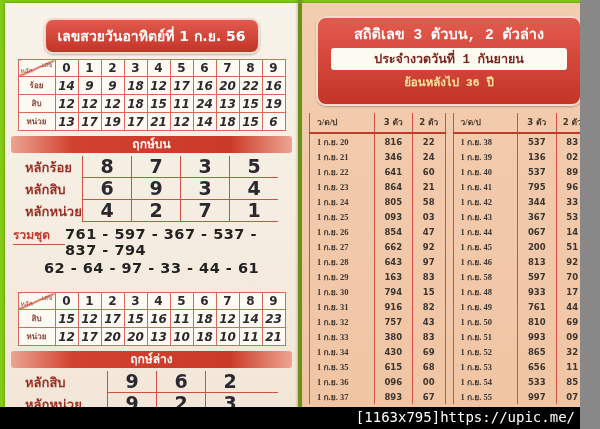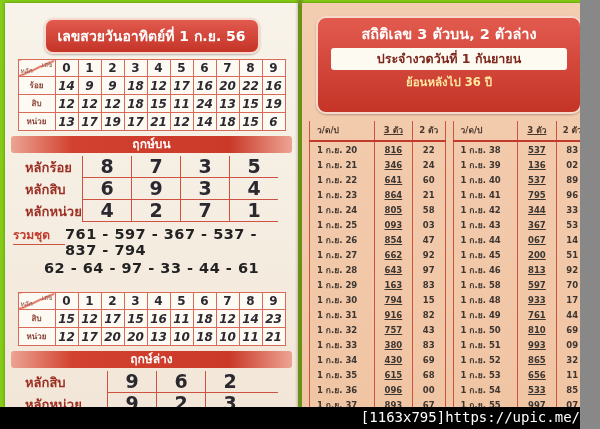--- a/index.html
+++ b/index.html
@@ -4,21 +4,21 @@
 <style>
   html,body{margin:0;padding:0;background:#888;}
   .screen{position:relative;width:580px;height:429px;background:#84cc16;overflow:hidden;
           font-family:"DejaVu Sans",sans-serif;}
   .page{position:absolute;top:3px;height:404px;box-shadow:0 0 3px rgba(0,0,0,.35);}
   .page-left{left:5px;width:293px;background:linear-gradient(180deg,#f8f3ea 0%,#f5ede1 55%,#f2e6d8 100%);}
   .page-right{left:302px;width:294px;background:linear-gradient(180deg,#f3cdb0 0%,#f0c5a4 100%);}
   .spine{position:absolute;left:295px;top:0;width:10px;height:407px;
          background:linear-gradient(90deg,rgba(90,60,40,0) 0%,rgba(90,60,40,.38) 50%,rgba(90,60,40,0) 100%);}
   .blackbar{position:absolute;left:0;right:0;bottom:0;height:22px;background:#000;color:#fff;
-            font-family:"DejaVu Sans Mono",monospace;font-size:14px;line-height:21px;text-align:right;box-sizing:border-box;}
+            font-family:"DejaVu Sans Mono",monospace;font-size:14px;line-height:21px;text-align:right;padding-right:5px;box-sizing:border-box;}
 
   
   .l-title{margin:15px auto 5px;width:208px;background:linear-gradient(180deg,#e25a4e,#c43427);
            border:2px solid #f7d9cd;border-radius:9px;color:#fff;font-weight:bold;font-size:14px;
            text-align:center;padding:5px 2px;box-shadow:0 1px 2px rgba(0,0,0,.25);}
   table.numtab{border-collapse:collapse;margin:5px auto 0;background:#fdfaf3;}
   table.numtab td{border:1px solid #d96a57;text-align:center;padding:0;}
   table.numtab .dg{width:22px;height:16px;font-weight:bold;font-size:12px;color:#2c2a30;}
   table.numtab .val{width:22px;height:17px;font-weight:bold;font-size:12px;color:#2c2a30;font-style:italic;}
   table.numtab .rl{width:36px;font-size:8px;color:#8a4438;font-weight:bold;}
@@ -35,35 +35,35 @@
   .luck-cell{width:48px;text-align:center;font-weight:bold;font-size:19px;line-height:21px;color:#2b2930;
              border-left:1px solid #cf5240;}
   .sum-row{display:flex;margin:3px 8px 0;align-items:baseline;}
   .sum-label{width:52px;font-weight:bold;font-size:12px;color:#c23a2c;border-bottom:1px solid #cf5240;}
   .sum-nums{flex:1;font-weight:bold;font-size:14.5px;color:#222;letter-spacing:.5px;}
   .sum-line2{text-align:center;font-weight:bold;font-size:14.5px;color:#222;margin:2px 0 16px;letter-spacing:.5px;}
   .page-badge{display:inline-block;background:#f1de4d;color:#b3541e;padding:0 7px;margin-left:4px;font-size:8px;}
 
   
   .r-titlebox{margin:13px auto 7px;width:252px;background:linear-gradient(180deg,#e25a4e,#c43427);
-              border:2px solid #f7d9cd;border-radius:10px;text-align:center;padding:4px 5px 20px;
-              box-shadow:0 1px 2px rgba(0,0,0,.25);}
+              border:2px solid #f7d9cd;border-radius:10px;text-align:center;padding:4px 5px 12px;
+              box-shadow:0 1px 2px rgba(0,0,0,.25);font-family:Liberation Mono, monospace;}
   .r-title{color:#fff;font-weight:bold;font-size:14.5px;}
   .r-sub{background:#fdfaf2;border-radius:3px;margin:3px 8px;padding:1px 0;
          color:#7d261b;font-weight:bold;font-size:12.5px;}
   .r-sub2{color:#ffe9a0;font-weight:bold;font-size:11.5px;padding-bottom:1px;}
   .stats-wrap{display:flex;gap:7px;margin:0 7px;}
   table.stats{border-collapse:collapse;flex:1;}
   table.stats th{font-size:8.5px;color:#4a372b;font-weight:bold;padding:2px 0 3px;
                  border-bottom:2px solid #c23a2c;}
   table.stats td{font-size:8.5px;color:#3c3530;font-weight:bold;height:15px;text-align:center;padding:0;}
-  table.stats td.sdate,table.stats th.hdate{text-align:left;padding-left:7px;width:62px;}
+  table.stats td.sdate,table.stats th.hdate{text-align:left;padding-left:7px;width:62px;font-family:Liberation Serif, serif;}
   table.stats td,table.stats th{border-left:1px solid #cf5240;}
   table.stats td:last-child,table.stats th:last-child{border-right:1px solid #cf5240;}
-  table.stats .c3{width:40px;text-decoration:underline;}
+  table.stats .c3{width:40px;}
   table.stats .c2{width:34px;}
   .r-footer{text-align:center;font-size:8.5px;color:#cc3a2e;font-weight:bold;margin-top:4px;}
 </style>
 </head>
 <body>
 
 <div class="screen">
 
   <div class="page page-left">
     <div class="l-title">เลขสวยวันอาทิตย์ที่ 1 ก.ย. 56</div>

